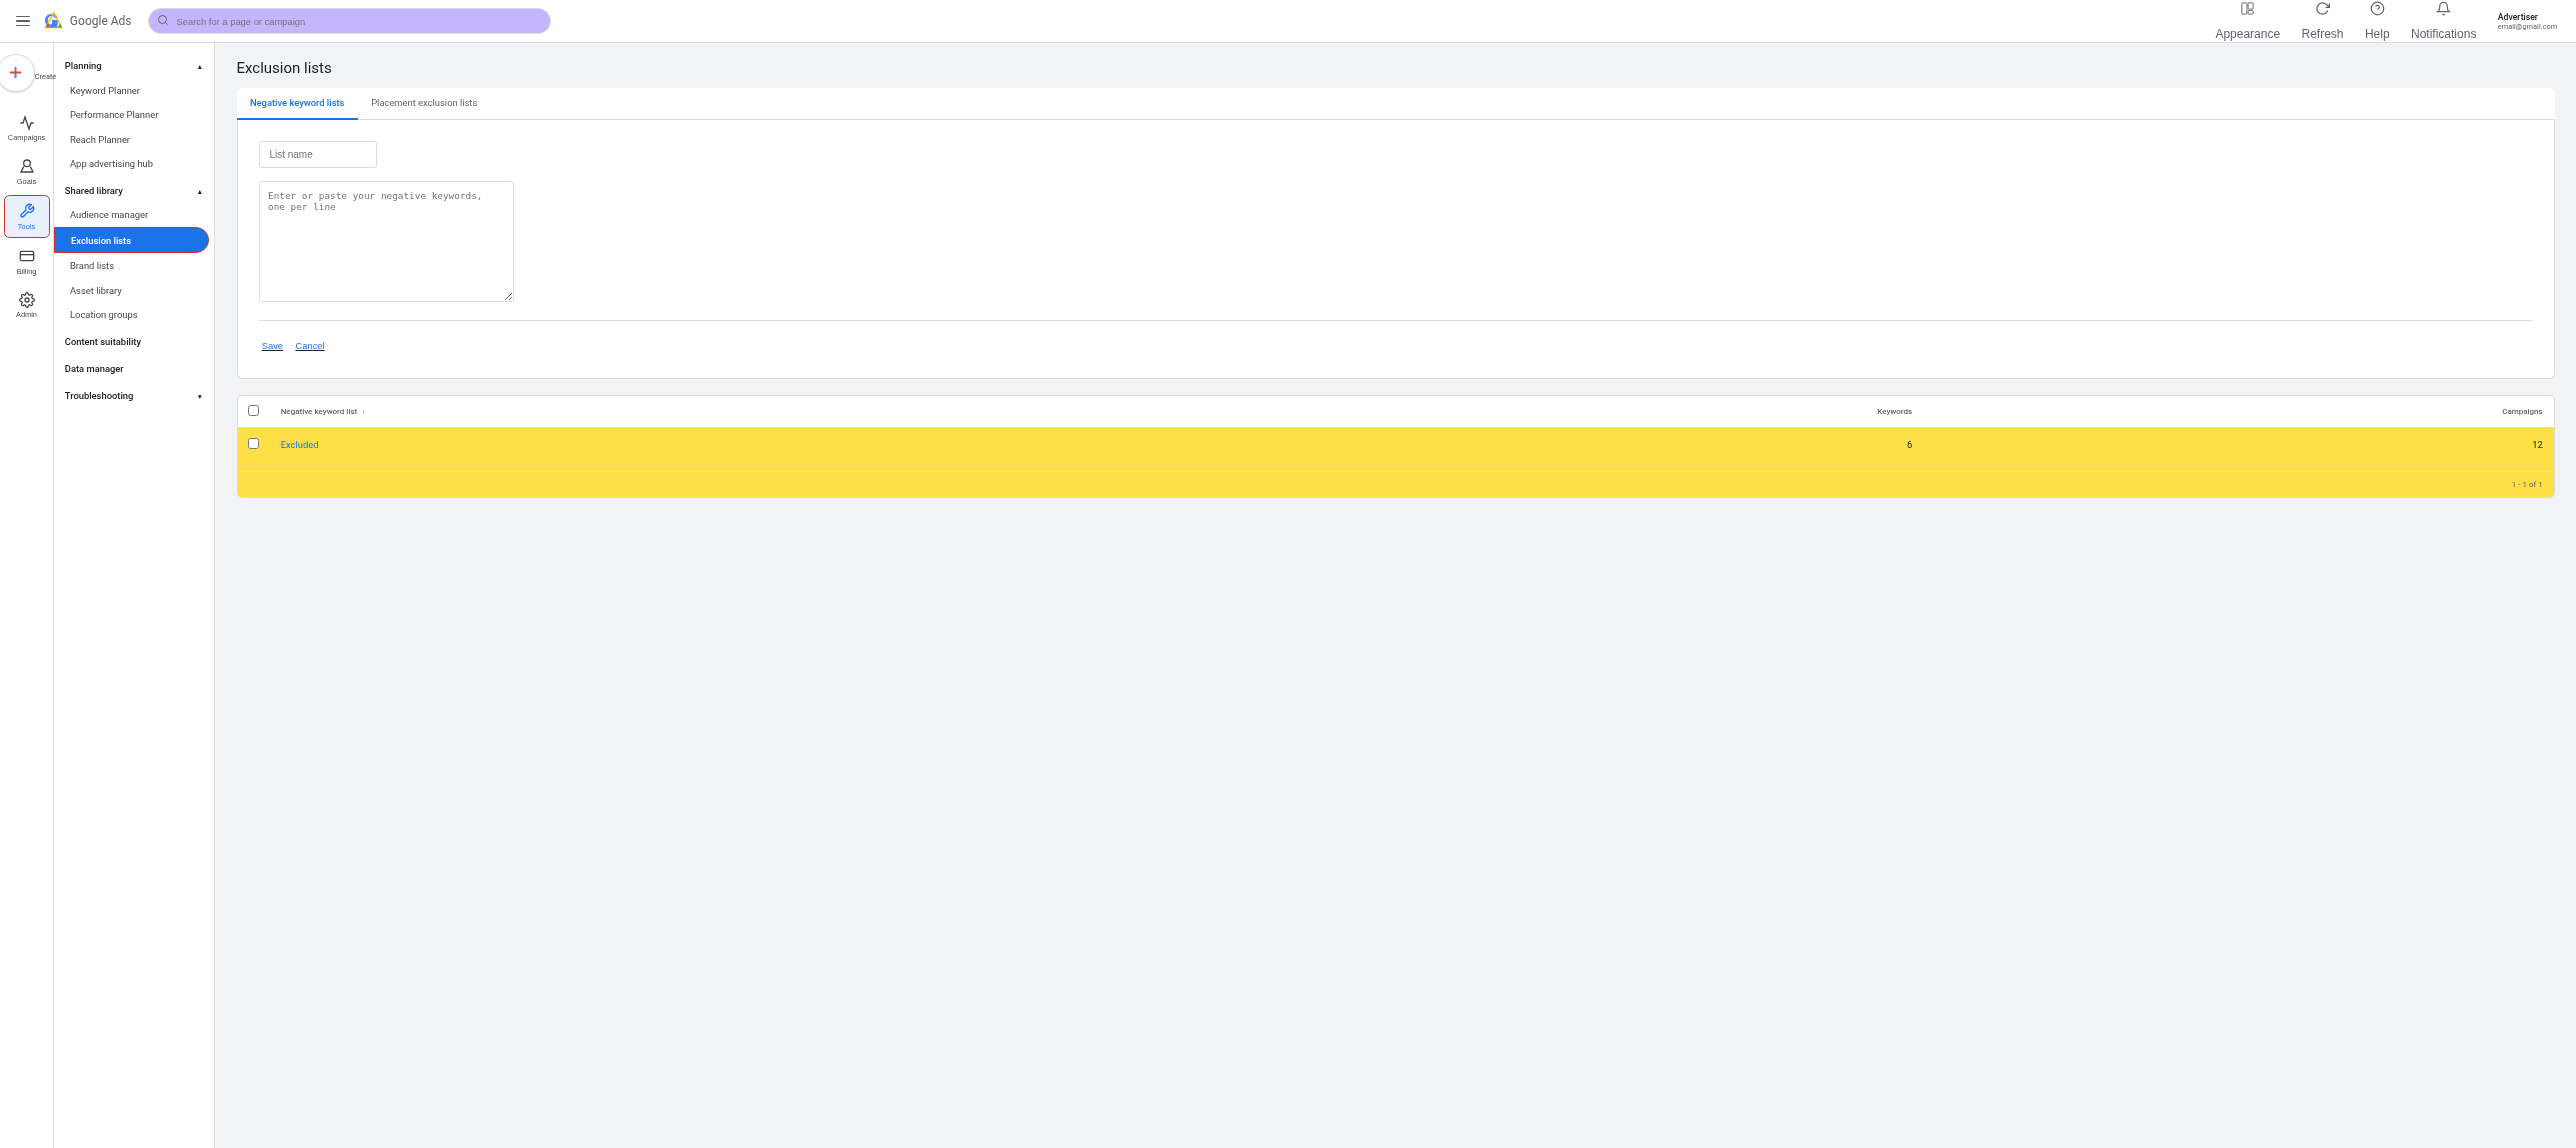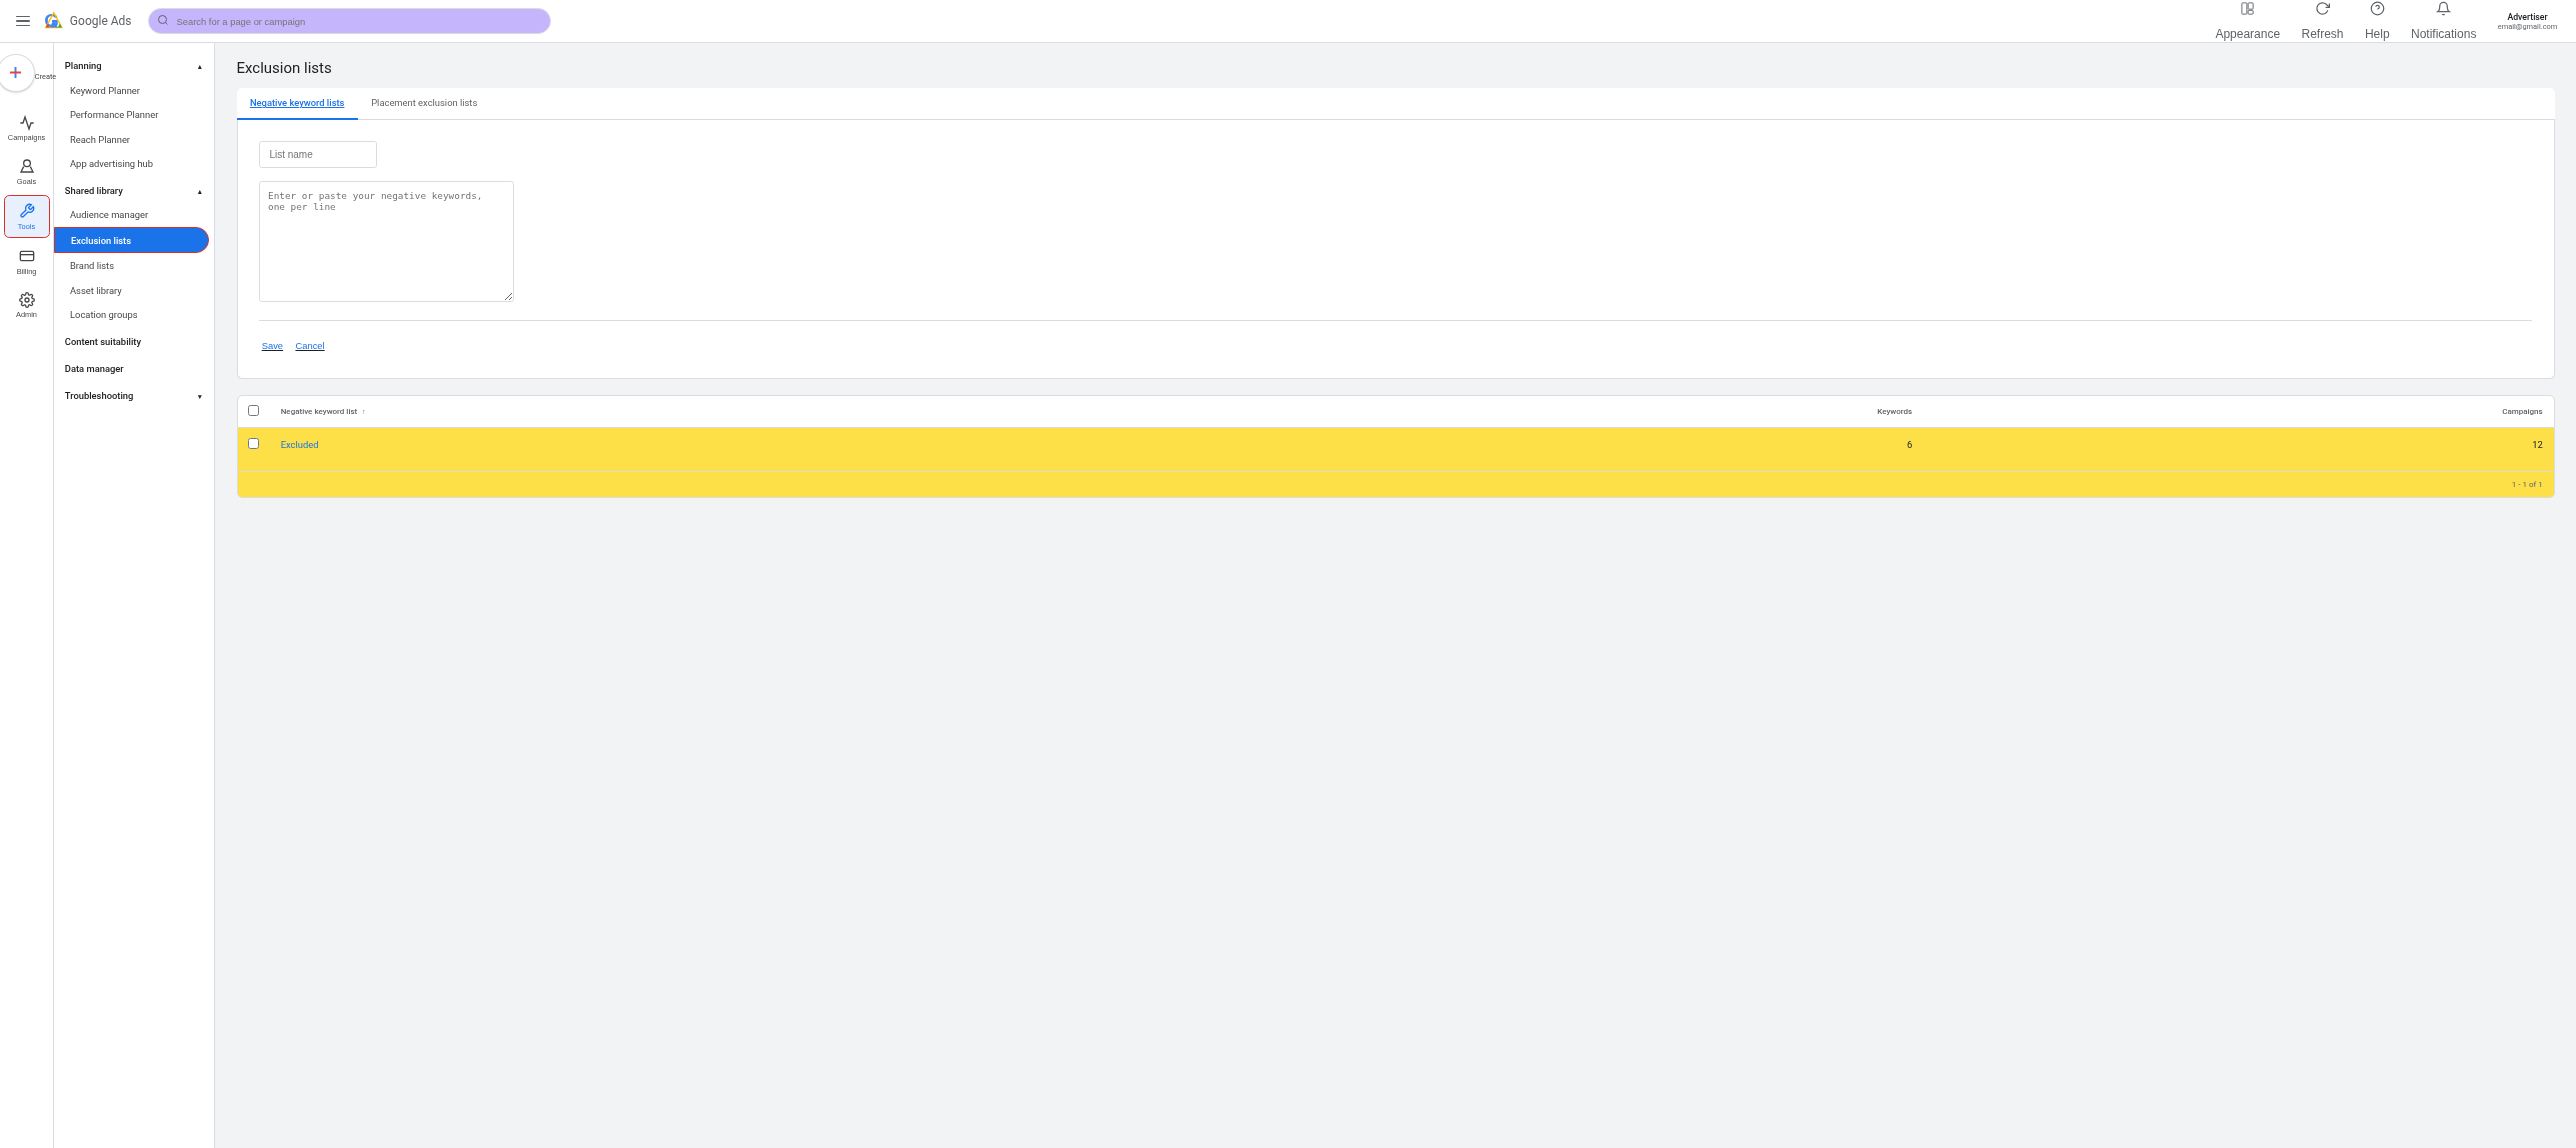--- a/index.html
+++ b/index.html
@@ -65,21 +65,21 @@
       padding: 5.4px 8px;
       cursor: pointer;
       border-radius: 2.7px;
       color: #5f6368;
       font-size: 12px;
       border: none;
       background: none;
     }
     .topbar-action svg { width: 15px; height: 15px; }
     .advertiser-info { 
-      display: flex; flex-direction: column; align-items: center;
+      display: flex; flex-direction: column; align-items: flex-start;
       padding: 5.4px 8px; font-size: 7.4px; color: #5f6368; cursor: pointer;
     }
     .advertiser-info .name { font-size: 8.7px; color: #202124; font-weight: 500; }
 
     
     .layout { display: flex; margin-top: 43px; min-height: calc(100vh - 43px); }
 
     
     .icon-sidebar {
       width: 54px;
@@ -197,21 +197,20 @@
       font-size: 9.4px;
       color: #5f6368;
       cursor: pointer;
       border-bottom: 2px solid transparent;
       margin-bottom: -0.7px;
     }
     .tab.active {
       color: #1a73e8;
       border-bottom-color: #1a73e8;
       font-weight: 500;
-      text-decoration: underline;
     }
 
     
     .form-card {
       background: #fff;
       border-radius: 0 0 5.4px 5.4px;
       padding: 21.5px;
       margin-bottom: 16px;
       border: 0.7px solid #dadce0;
       border-top: none;

